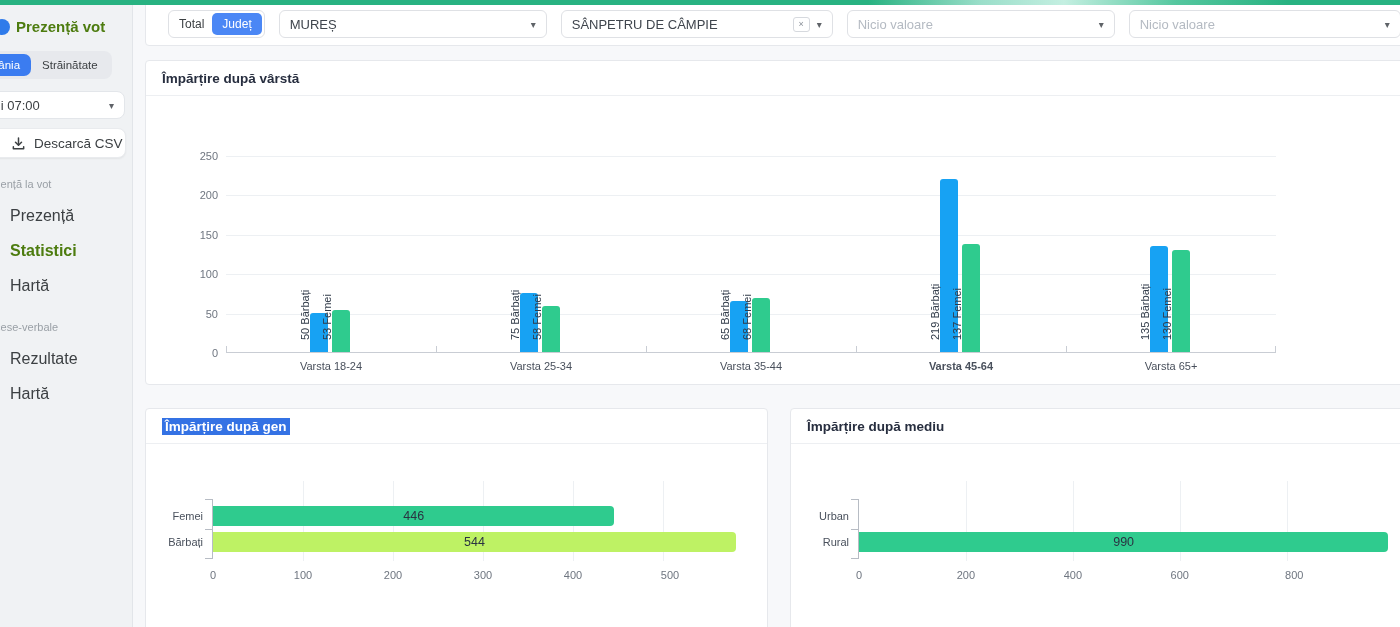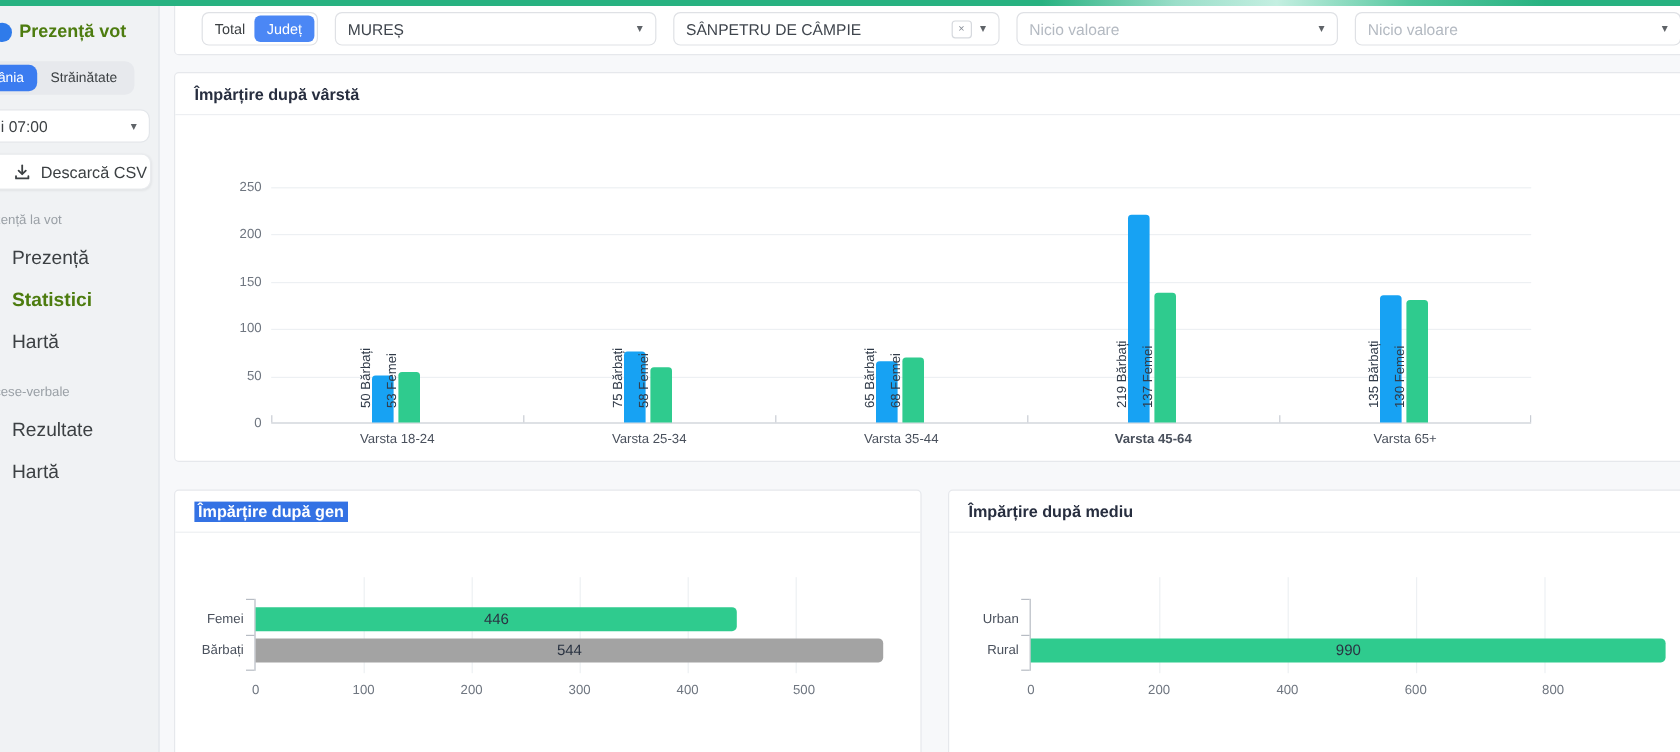--- a/index.html
+++ b/index.html
@@ -229,21 +229,21 @@
               <div class="xnum" style="left: 457px;">500</div>
               <div class="vaxis"></div>
               <div class="btick" style="top: 18px;"></div>
               <div class="btick" style="top: 48px;"></div>
               <div class="btick" style="top: 77px;"></div>
               <div class="rowlab" style="top: 28px;">Femei</div>
               <div class="hbar" style="top: 25px; width: 401.4px; background: rgb(47, 203, 142);">
                 <span class="valtxt">446</span>
               </div>
               <div class="rowlab" style="top: 54px;">Bărbați</div>
-              <div class="hbar" style="top: 51px; width: 523px; background: #a3a3a3;">
+              <div class="hbar" style="top: 51px; width: 523px; background: #bef264;">
                 <span class="valtxt">544</span>
               </div>
             </div>
         </section>
         <section class="card mediu-card">
           <div class="card-title">Împărțire după mediu</div>
           <div class="hplot" id="mediuPlot" style="left:68px;width:540px;">
               <div class="xnum" style="left: 0px;">0</div>
               <div class="vgrid" style="left: 106.931px;"></div>
               <div class="xnum" style="left: 106.931px;">200</div>

